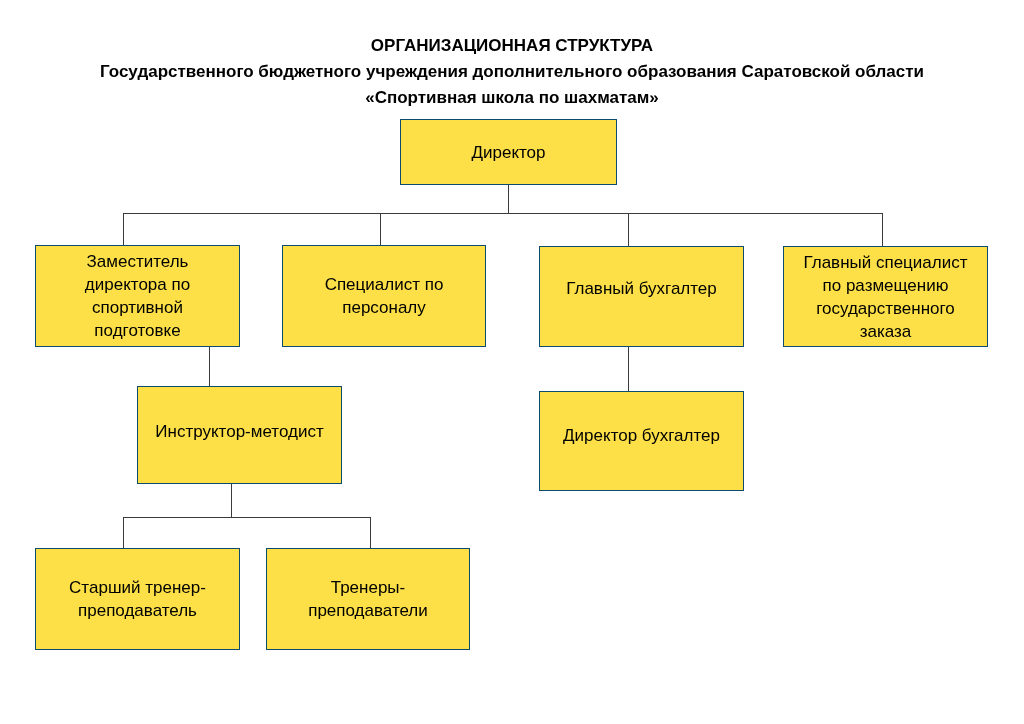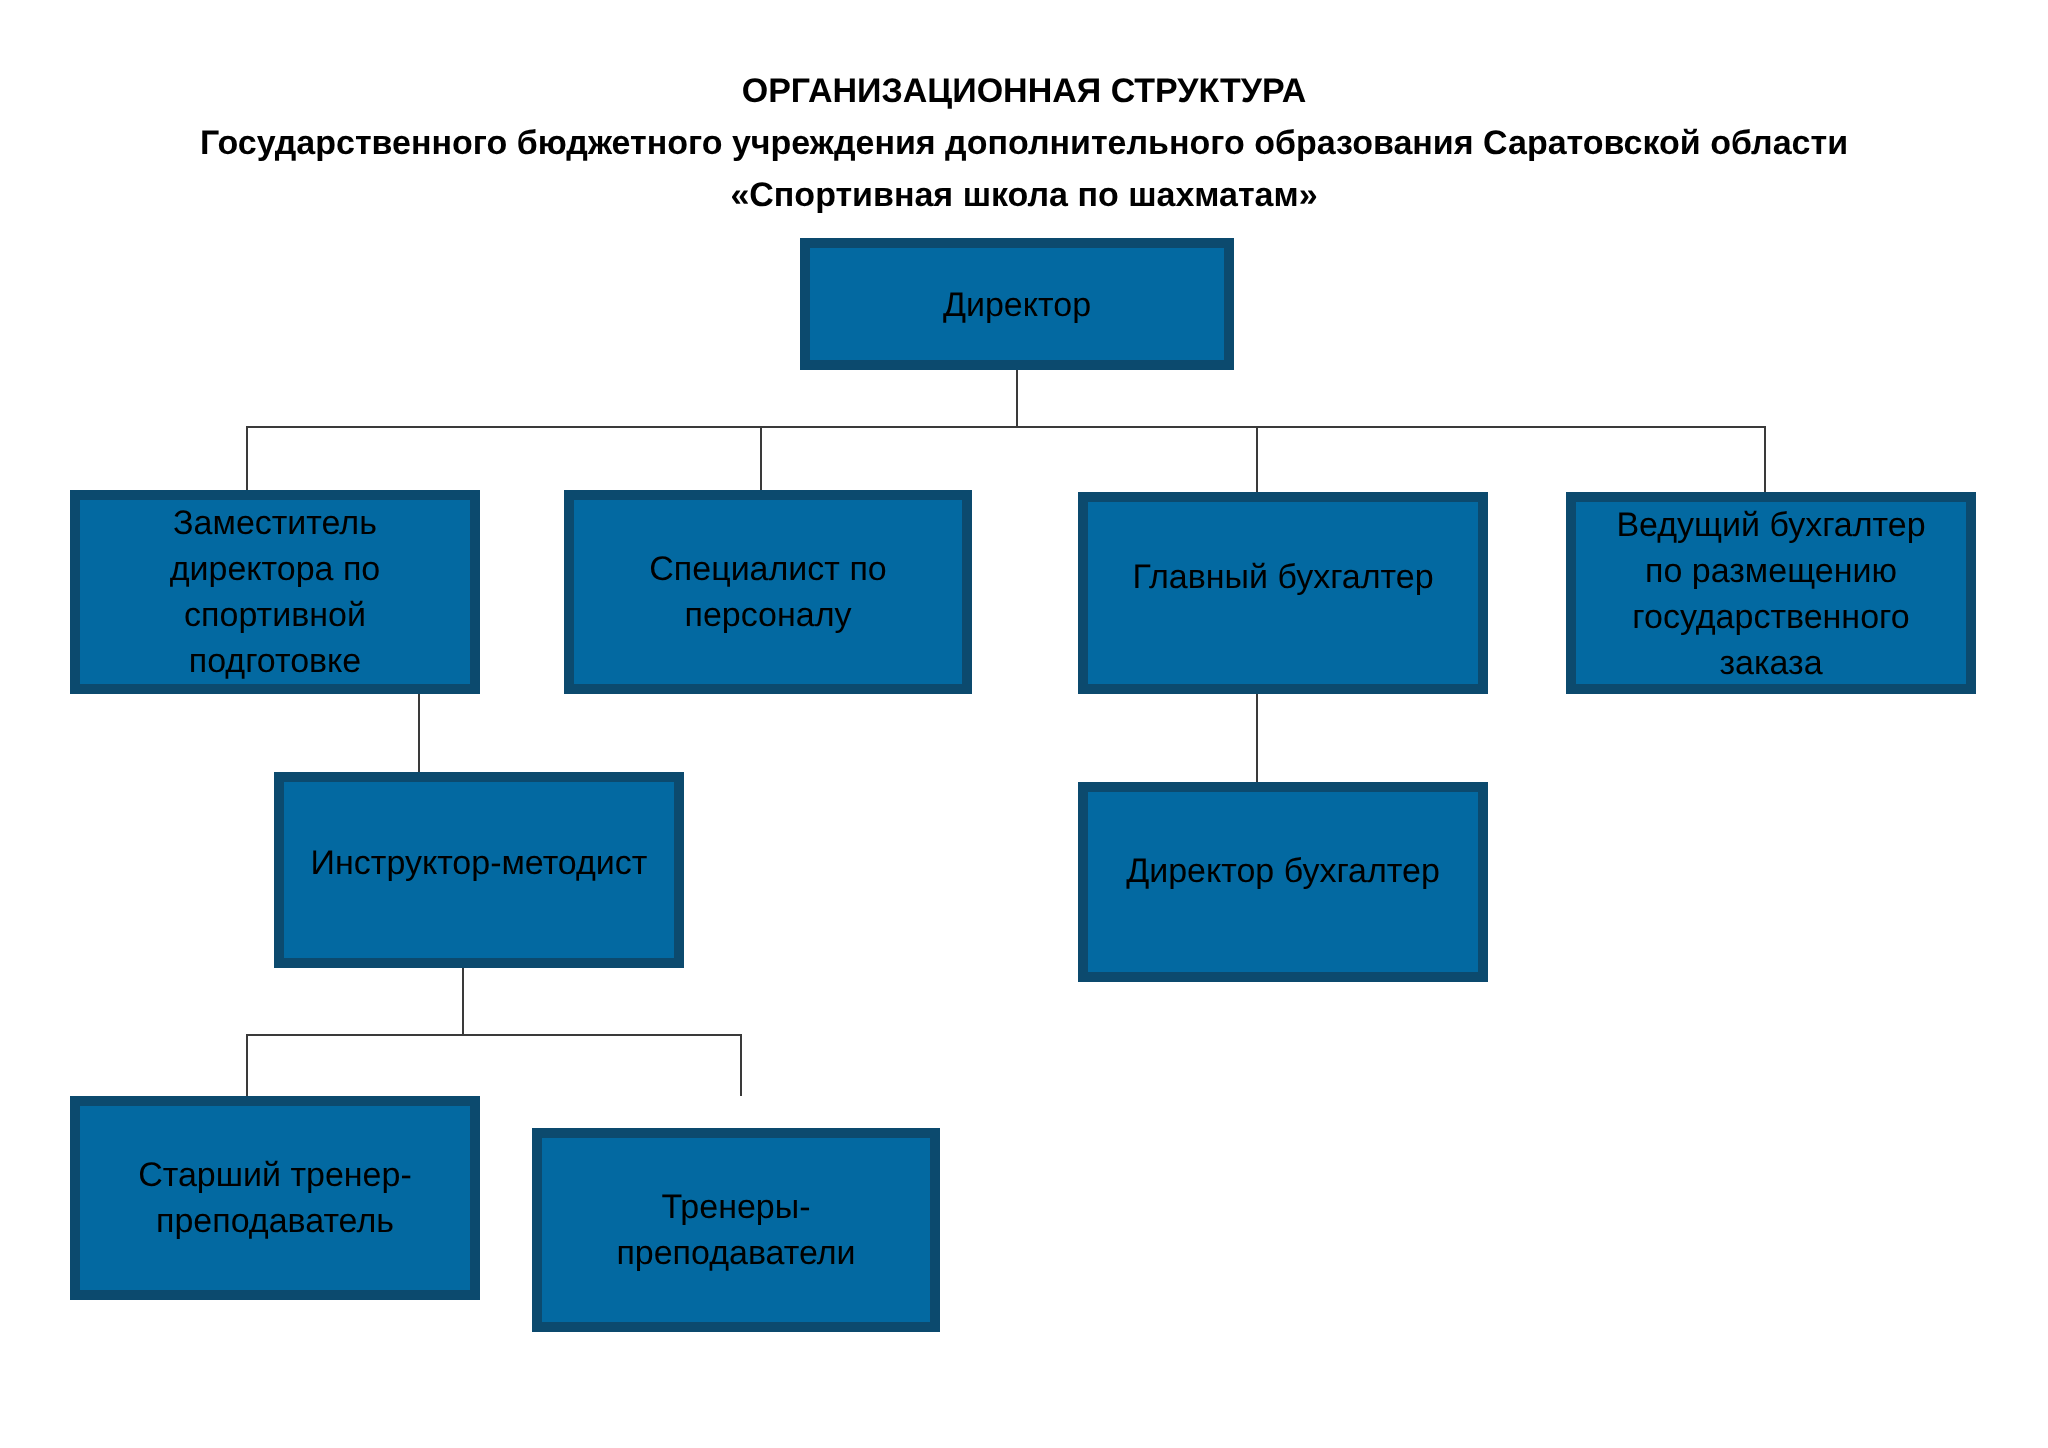--- a/index.html
+++ b/index.html
@@ -19,43 +19,43 @@
     width: 1024px;
     text-align: center;
     font-weight: bold;
     font-size: 17px;
     line-height: 26px;
     white-space: nowrap;
   }
   .box {
     position: absolute;
     box-sizing: border-box;
-    border: 5px solid #0c4a6e;
-    background: #0369a1;
+    border: 1px solid #0c4a6e;
+    background: #fde047;
     display: flex;
     align-items: center;
     justify-content: center;
     text-align: center;
     font-size: 17px;
     line-height: 23px;
   }
   .box span { display: inline-block; }
   .vline { position: absolute; width: 1px; background: #3a3a3a; }
   .hline { position: absolute; height: 1px; background: #3a3a3a; }
 
   
   .n-director  { left: 400px; top: 119px; width: 217px; height: 66px; }
   .n-deputy    { left: 35px;  top: 245px; width: 205px; height: 102px; }
   .n-hr        { left: 282px; top: 245px; width: 204px; height: 102px; }
   .n-chief     { left: 539px; top: 246px; width: 205px; height: 101px; padding-bottom: 16px; align-items: center; }
   .n-leadspec  { left: 783px; top: 246px; width: 205px; height: 101px; }
   .n-instr     { left: 137px; top: 386px; width: 205px; height: 98px;  padding-bottom: 8px; }
   .n-leadacct  { left: 539px; top: 391px; width: 205px; height: 100px; padding-bottom: 12px; }
   .n-senior    { left: 35px;  top: 548px; width: 205px; height: 102px; }
-  .n-coaches   { left: 266px; top: 564px; width: 204px; height: 102px; text-align: center; }
+  .n-coaches   { left: 266px; top: 548px; width: 204px; height: 102px; text-align: center; }
 
   
   .n-deputy span   { max-width: 125px; text-align: center; }
   .n-hr span       { max-width: 135px; }
   .n-leadspec span { max-width: 175px; }
   .n-senior span   { max-width: 155px; }
   .n-coaches span  { max-width: 130px; }
 
   
   .c-director-down   { left: 508px; top: 185px; height: 28px; }
@@ -105,21 +105,21 @@
 
   <div class="box n-hr">
     <span>Специалист по персоналу</span>
   </div>
 
   <div class="box n-chief">
     <span>Главный бухгалтер</span>
   </div>
 
   <div class="box n-leadspec">
-    <span>Ведущий бухгалтер по размещению государственного заказа</span>
+    <span>Главный специалист по размещению государственного заказа</span>
   </div>
 
   <div class="box n-instr">
     <span>Инструктор-методист</span>
   </div>
 
   <div class="box n-leadacct">
     <span>Директор бухгалтер</span>
   </div>
 

